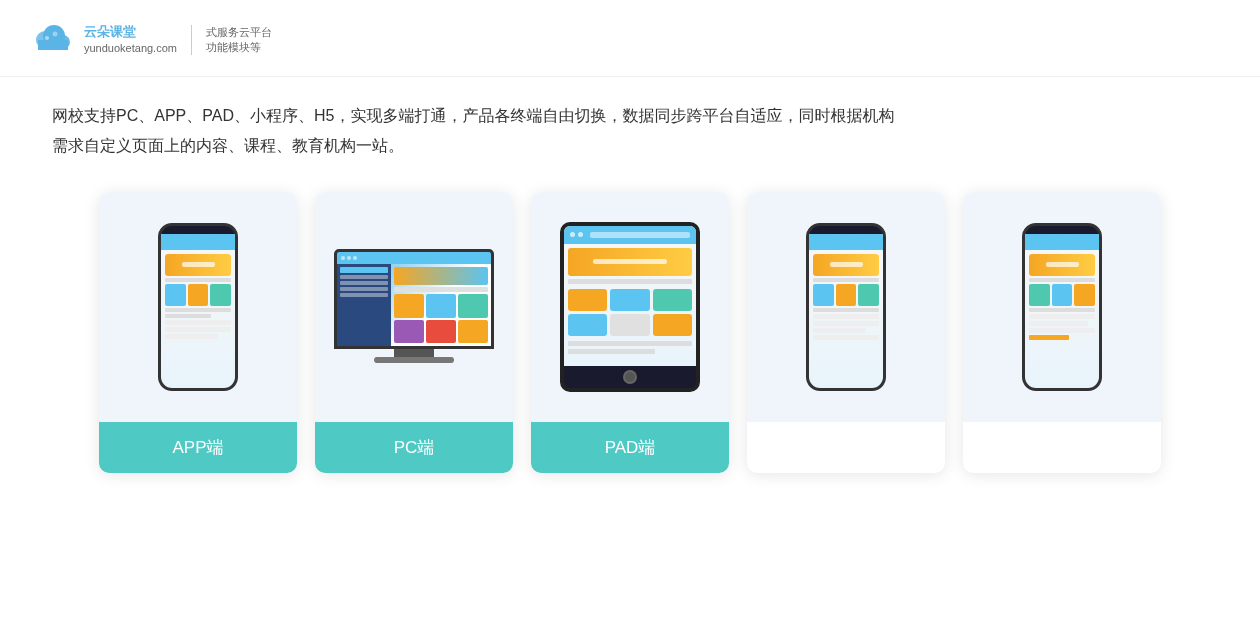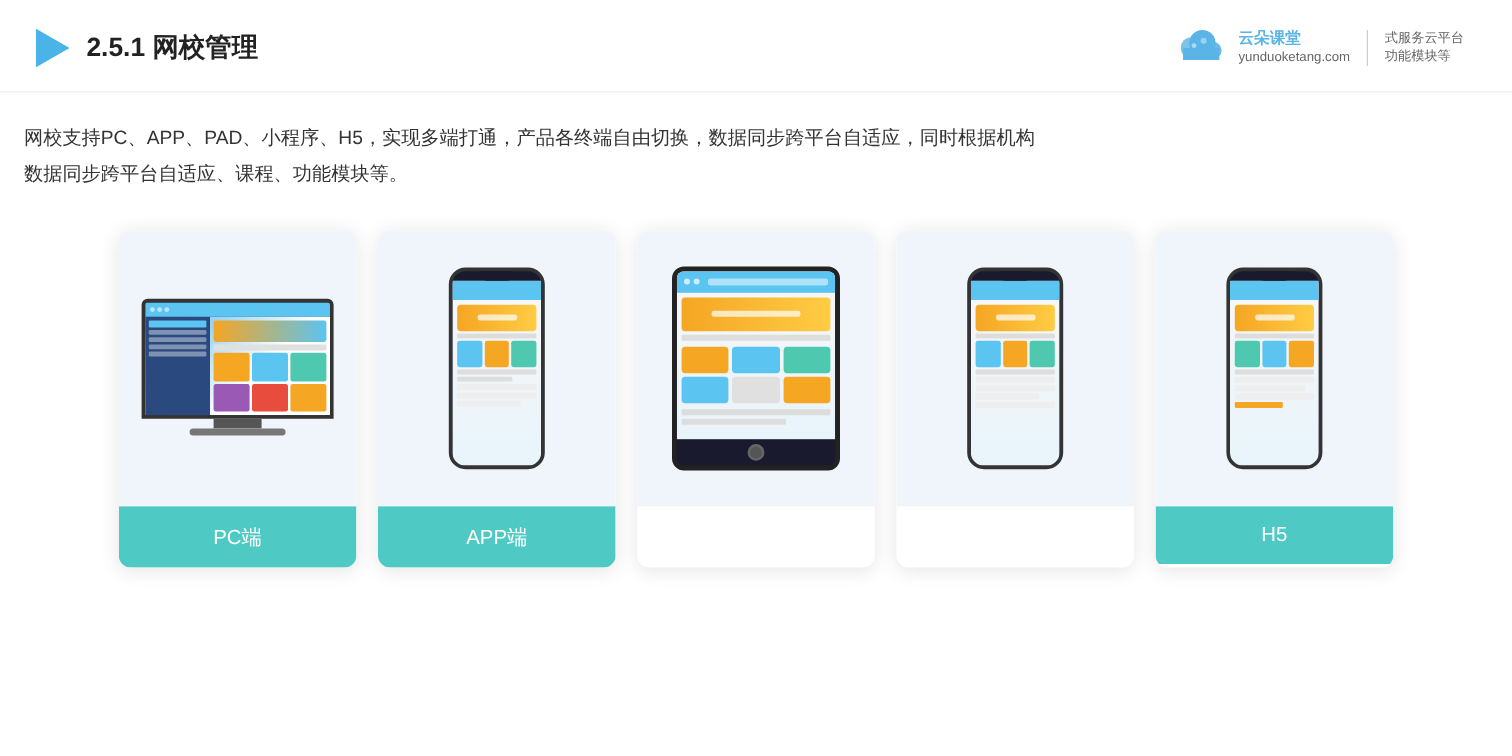--- a/index.html
+++ b/index.html
@@ -85,21 +85,21 @@
 
     .logo-divider-v {
       width: 1px;
       height: 30px;
       background: #ccc;
       margin: 0 4px;
     }
 
     
     .description {
-      padding: 24px 40px 10px 20px;
+      padding: 24px 40px 10px 52px;
       font-size: 16px;
       color: #333;
       line-height: 1.9;
     }
 
     
     .cards-section {
       padding: 20px 30px 20px 30px;
       display: flex;
       gap: 18px;
@@ -299,26 +299,20 @@
       padding: 14px 0;
     }
 
   </style>
 </head>
 <body>
 
 <div class="page">
 
   <div class="header">
-    <div class="header-left">
-      <div class="logo-triangle"></div>
-      <div class="header-title">
-        <span>2.5.1 </span><span>网校管理</span>
-      </div>
-    </div>
     <div class="header-right">
       <div class="logo-cloud">
 
         <svg class="logo-icon" viewBox="0 0 44 44">
           <circle cx="15" cy="22" r="9" fill="#5ab4e5" opacity="0.8"></circle>
           <circle cx="24" cy="18" r="11" fill="#5ab4e5"></circle>
           <circle cx="33" cy="24" r="7" fill="#5ab4e5" opacity="0.9"></circle>
           <rect x="8" y="22" width="30" height="10" fill="#5ab4e5"></rect>
           <rect x="8" y="28" width="30" height="4" fill="#5ab4e5"></rect>
 
@@ -333,24 +327,56 @@
       <div class="logo-divider-v"></div>
       <div class="logo-text-block">
         <span>式服务云平台</span>
         <span>功能模块等</span>
       </div>
     </div>
   </div>
 
   <div class="description">
     <div>网校支持PC、APP、PAD、小程序、H5，实现多端打通，产品各终端自由切换，数据同步跨平台自适应，同时根据机构</div>
-    <div>数据同步跨平台自适应、课程、功能模块等。</div>
+    <div>需求自定义页面上的内容、课程、教育机构一站。</div>
   </div>
 
   <div class="cards-section">
+
+    <div class="card">
+      <div class="card-image-area">
+        <div class="phone-mockup">
+          <div class="phone-body">
+            <div class="phone-notch"></div>
+            <div class="phone-screen">
+              <div class="phone-screen-header"></div>
+              <div style="padding:4px;display:flex;flex-direction:column;gap:2px;flex:1;">
+                <div style="height:22px;background:linear-gradient(90deg,#f5a623,#ffcc44);border-radius:3px;display:flex;align-items:center;justify-content:center;">
+                  <div style="width:50%;height:5px;background:#fff;border-radius:2px;opacity:0.7;"></div>
+                </div>
+                <div style="height:4px;background:#ddd;border-radius:1px;"></div>
+                <div style="display:grid;grid-template-columns:1fr 1fr 1fr;gap:2px;">
+                  <div style="height:22px;background:#5bc4f0;border-radius:2px;"></div>
+                  <div style="height:22px;background:#f5a623;border-radius:2px;"></div>
+                  <div style="height:22px;background:#4ec9b0;border-radius:2px;"></div>
+                </div>
+                <div style="height:4px;background:#ddd;border-radius:1px;"></div>
+                <div style="height:4px;background:#ddd;border-radius:1px;width:70%;"></div>
+                <div style="display:flex;flex-direction:column;gap:2px;flex:1;">
+                  <div style="height:5px;background:#eee;border-radius:1px;"></div>
+                  <div style="height:5px;background:#eee;border-radius:1px;"></div>
+                  <div style="height:5px;background:#eee;border-radius:1px;width:80%;"></div>
+                </div>
+              </div>
+            </div>
+          </div>
+        </div>
+      </div>
+      <div class="card-label">APP端</div>
+    </div>
 
     <div class="card">
       <div class="card-image-area">
         <div style="display:flex;flex-direction:column;align-items:center;">
           <div class="pc-mockup">
             <div class="pc-screen">
               <div class="pc-screen-bar">
                 <span></span>
                   <span></span>
                   <span></span>
@@ -382,52 +408,20 @@
             <div class="pc-stand"></div>
             <div class="pc-base"></div>
           </div>
         </div>
       </div>
       <div class="card-label">PC端</div>
     </div>
 
     <div class="card">
       <div class="card-image-area">
-        <div class="phone-mockup">
-          <div class="phone-body">
-            <div class="phone-notch"></div>
-            <div class="phone-screen">
-              <div class="phone-screen-header"></div>
-              <div style="padding:4px;display:flex;flex-direction:column;gap:2px;flex:1;">
-                <div style="height:22px;background:linear-gradient(90deg,#f5a623,#ffcc44);border-radius:3px;display:flex;align-items:center;justify-content:center;">
-                  <div style="width:50%;height:5px;background:#fff;border-radius:2px;opacity:0.7;"></div>
-                </div>
-                <div style="height:4px;background:#ddd;border-radius:1px;"></div>
-                <div style="display:grid;grid-template-columns:1fr 1fr 1fr;gap:2px;">
-                  <div style="height:22px;background:#5bc4f0;border-radius:2px;"></div>
-                  <div style="height:22px;background:#f5a623;border-radius:2px;"></div>
-                  <div style="height:22px;background:#4ec9b0;border-radius:2px;"></div>
-                </div>
-                <div style="height:4px;background:#ddd;border-radius:1px;"></div>
-                <div style="height:4px;background:#ddd;border-radius:1px;width:70%;"></div>
-                <div style="display:flex;flex-direction:column;gap:2px;flex:1;">
-                  <div style="height:5px;background:#eee;border-radius:1px;"></div>
-                  <div style="height:5px;background:#eee;border-radius:1px;"></div>
-                  <div style="height:5px;background:#eee;border-radius:1px;width:80%;"></div>
-                </div>
-              </div>
-            </div>
-          </div>
-        </div>
-      </div>
-      <div class="card-label">APP端</div>
-    </div>
-
-    <div class="card">
-      <div class="card-image-area">
         <div class="pad-mockup">
           <div class="pad-body">
             <div class="pad-screen">
               <div class="pad-screen-header">
                 <div class="pad-header-dot"></div>
                 <div class="pad-header-dot"></div>
                 <div style="flex:1;height:6px;background:#fff;opacity:0.5;border-radius:2px;margin-left:4px;"></div>
               </div>
               <div class="pad-content">
                 <div style="height:28px;background:linear-gradient(90deg,#f5a623,#ffcc44);border-radius:3px;display:flex;align-items:center;justify-content:center;">
@@ -443,20 +437,21 @@
                   <div style="height:22px;background:#f5a623;border-radius:3px;"></div>
                 </div>
                 <div style="height:5px;background:#ddd;border-radius:1px;margin-top:2px;"></div>
                 <div style="height:5px;background:#ddd;border-radius:1px;width:70%;"></div>
               </div>
             </div>
             <div class="pad-home"></div>
           </div>
         </div>
       </div>
+      <div class="card-label">PAD端</div>
     </div>
 
     <div class="card">
       <div class="card-image-area">
         <div class="phone-mockup">
           <div class="phone-body">
             <div class="phone-notch"></div>
             <div class="phone-screen">
               <div class="phone-screen-header"></div>
               <div style="padding:4px;display:flex;flex-direction:column;gap:2px;flex:1;">
@@ -505,17 +500,16 @@
                   <div style="height:5px;background:#eee;border-radius:1px;"></div>
                   <div style="height:5px;background:#eee;border-radius:1px;width:90%;"></div>
                   <div style="height:5px;background:#eee;border-radius:1px;"></div>
                   <div style="height:5px;background:#f5a623;border-radius:1px;width:60%;"></div>
                 </div>
               </div>
             </div>
           </div>
         </div>
       </div>
-      <div class="card-label">H5</div>
     </div>
 
   </div>
 </div>
 
 </body></html>

